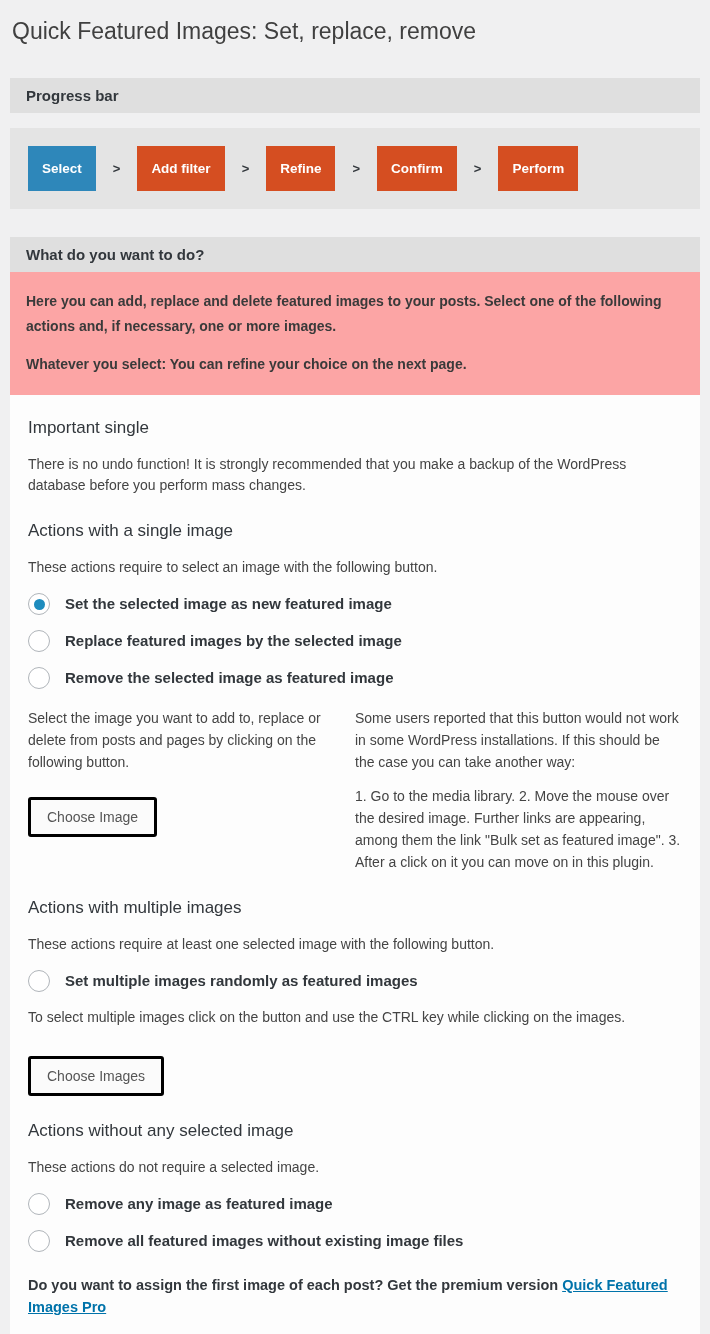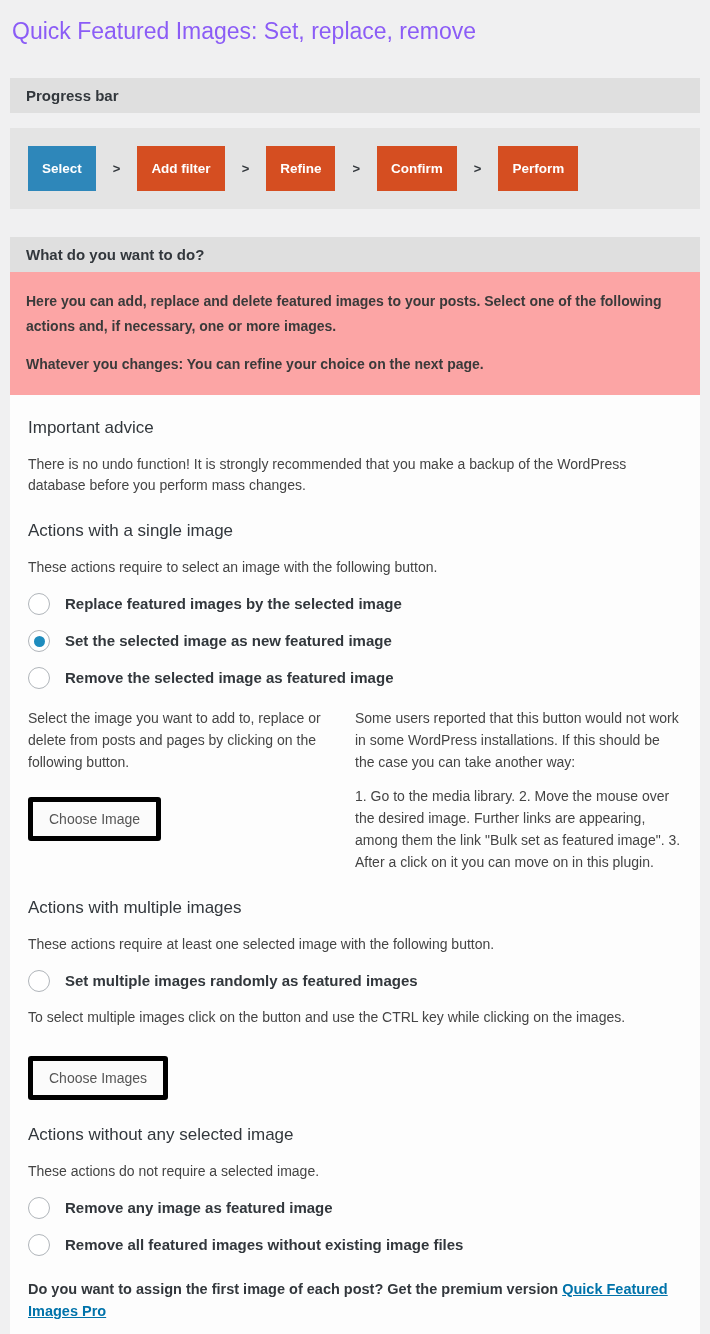--- a/index.html
+++ b/index.html
@@ -8,21 +8,21 @@
     background: #f0f0f1;
     font-family: "Liberation Sans", sans-serif;
     color: #444;
     overflow: hidden;
   }
   .wrap { margin: 0 10px; }
 
   h1.page-title {
     font-size: 23px;
     font-weight: 400;
-    color: #8b5cf6;
+    color: #404040;
     padding: 16px 0 0 2px;
     line-height: 30px;
   }
 
   .bar-header {
     background: #dfdfdf;
     color: #32373c;
     font-size: 15px;
     font-weight: 700;
     padding: 9px 16px;
@@ -116,21 +116,21 @@
 
   .columns { display: flex; margin-top: 18px; }
   .col { flex: 1 1 0; }
   .col p { font-size: 14px; line-height: 22px; color: #444; }
   .col p.col-heading { font-weight: 700; color: #32373c; }
   .col p + p { margin-top: 12px; }
 
   .btn-secondary {
     display: inline-block;
     background: #fbfbfb;
-    border: 5px solid #000000;
+    border: 3px solid #000000;
     border-radius: 3px;
     color: #555;
     font-family: inherit;
     font-size: 14px;
     padding: 9px 16px;
     cursor: pointer;
   }
   .btn-choose-image { margin-top: 24px; }
   .btn-choose-images { margin-top: 28px; }
 
@@ -166,40 +166,40 @@
     <span class="step-sep">&gt;</span>
     <button class="step">Confirm</button>
     <span class="step-sep">&gt;</span>
     <button class="step">Perform</button>
   </div>
 
   <div class="bar-header intro-header">What do you want to do?</div>
 
   <div class="desc-box">
     <p>Here you can add, replace and delete featured images to your posts. Select one of the following actions and, if necessary, one or more images.</p>
-    <p>Whatever you changes: You can refine your choice on the next page.</p>
+    <p>Whatever you select: You can refine your choice on the next page.</p>
   </div>
 
   <div class="content-box">
 
-    <h3 class="first">Important advice</h3>
+    <h3 class="first">Important single</h3>
     <p class="body-text">There is no undo function! It is strongly recommended that you make a backup of the WordPress database before you perform mass changes.</p>
 
     <h3>Actions with a single image</h3>
     <p class="body-text">These actions require to select an image with the following button.</p>
 
-    <div class="radio-row">
-      <span class="radio"></span>
-      <span class="radio-label">Replace featured images by the selected image</span>
-    </div>
     <div class="radio-row">
       <span class="radio checked">
           <span class="dot"></span>
         </span>
       <span class="radio-label">Set the selected image as new featured image</span>
+    </div>
+    <div class="radio-row">
+      <span class="radio"></span>
+      <span class="radio-label">Replace featured images by the selected image</span>
     </div>
     <div class="radio-row">
       <span class="radio"></span>
       <span class="radio-label">Remove the selected image as featured image</span>
     </div>
 
     <div class="columns">
       <div class="col">
         <p>Select the image you want to add to, replace or delete from posts and pages by clicking on the following button.</p>
         <button class="btn-secondary btn-choose-image">Choose Image</button>

